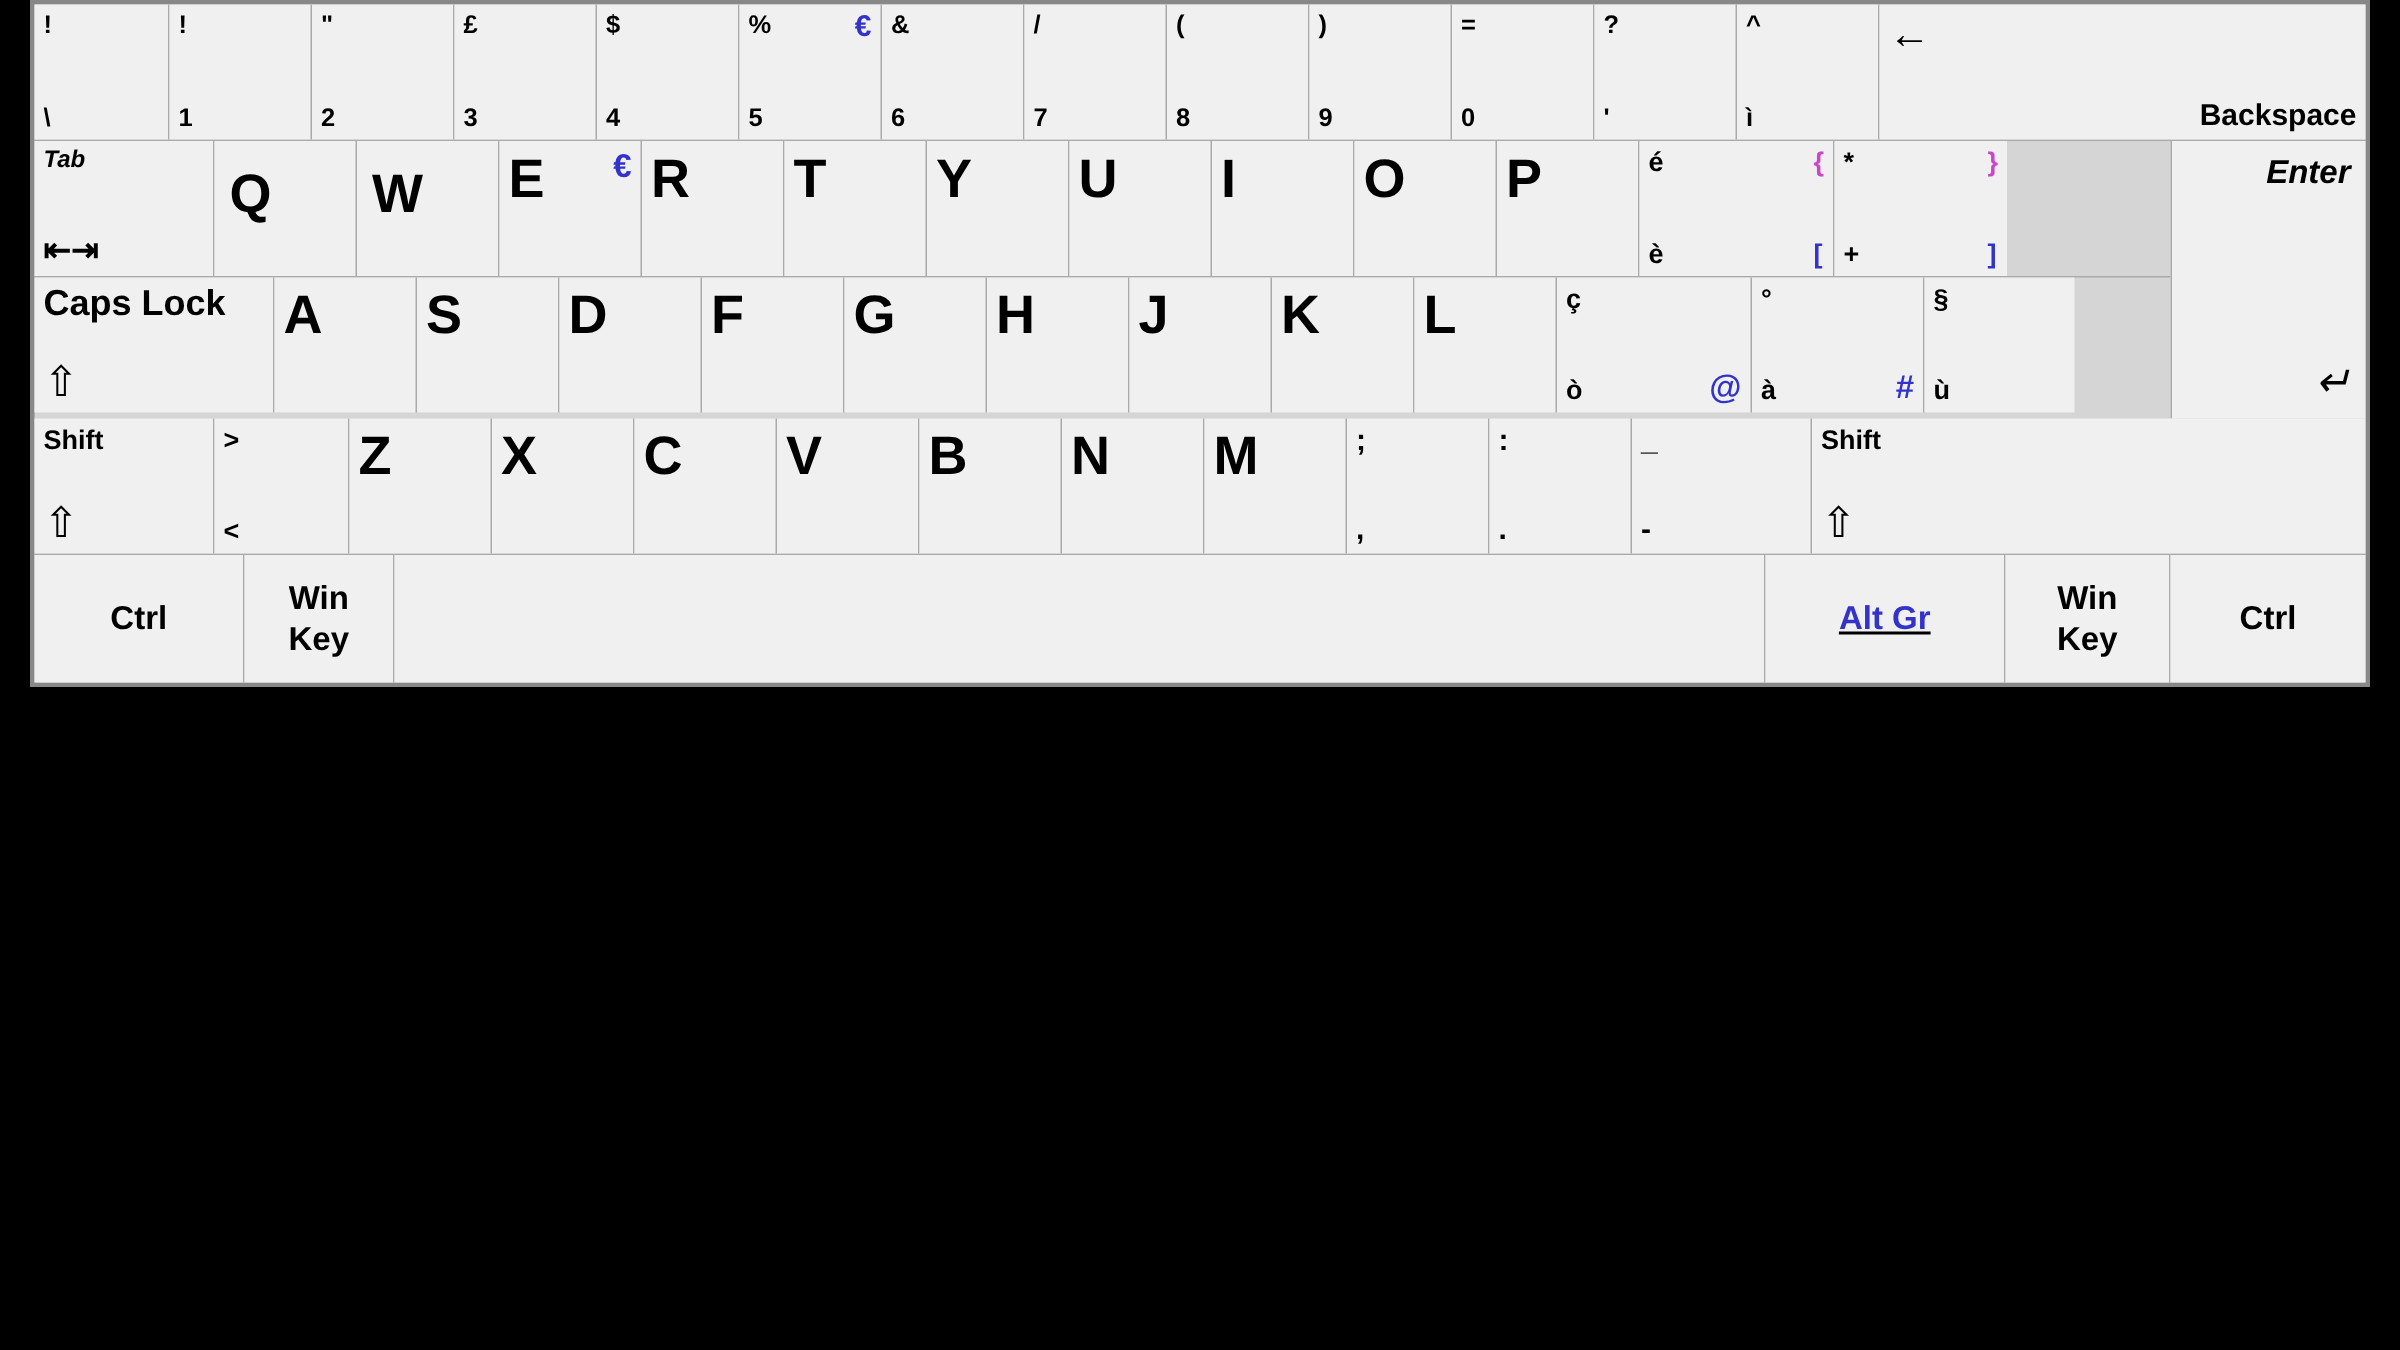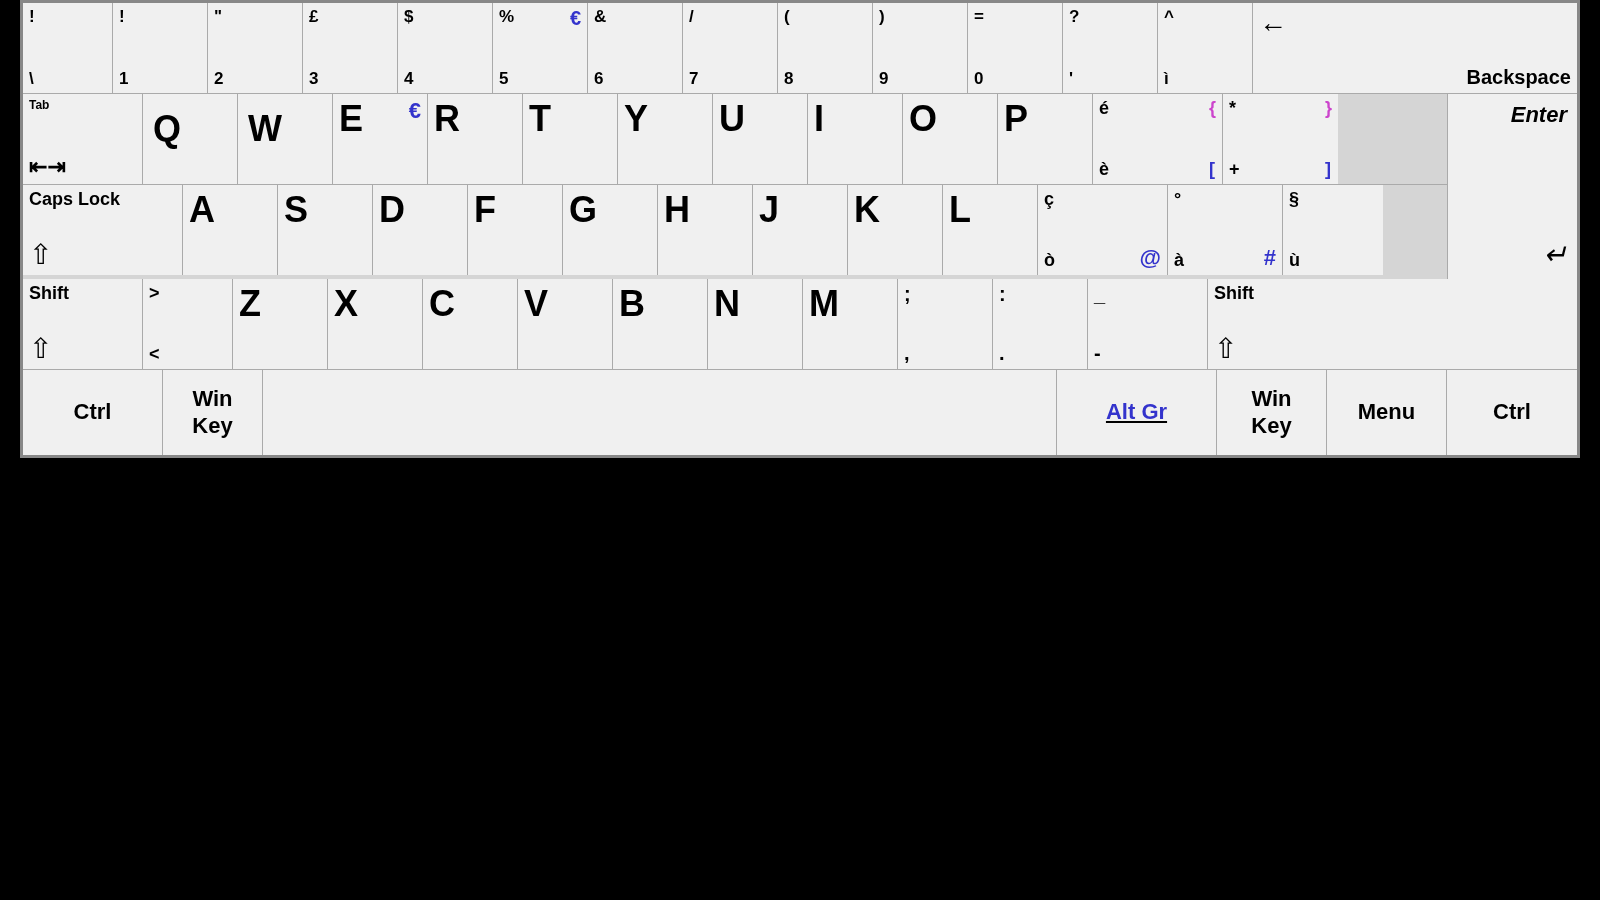--- a/index.html
+++ b/index.html
@@ -236,21 +236,21 @@
     </div>
   </div>
 
   <div style="display:flex; width:100%;">
     <div style="flex:1; display:flex; flex-direction:column;">
 
       <div class="keyboard-row row-wrap">
 
         <div class="key key-tab">
           <div style="display:flex; flex-direction:column; justify-content:space-between; height:100%;">
-            <span style="font-size:12px; font-weight:bold;">Tab</span>
+            <span style="font-size:16px; font-weight:bold;font-style:italic;">Tab</span>
             <div style="display:flex; align-items:center; font-size:22px; font-weight:bold;">
               <span>⇤⇥</span>
             </div>
           </div>
         </div>
 
         <div class="key key-std">
           <span class="big-letter" style="font-size:36px; font-weight:bold;">Q</span>
         </div>
 
@@ -317,21 +317,21 @@
               <span style="font-size:18px; font-weight:bold; color:#3333cc;">]</span>
             </div>
           </div>
         </div>
       </div>
 
       <div class="keyboard-row row-wrap" style="border-bottom:none;">
 
         <div class="key key-caps">
           <div style="display:flex; flex-direction:column; justify-content:space-between; height:100%;">
-            <span style="font-size:18px; font-weight:bold;">Caps Lock</span>
+            <span style="font-size:24px; font-weight:bold;">Caps Lock</span>
             <span style="font-size:28px;">⇧</span>
           </div>
         </div>
 
         <div class="key key-std">
           <span style="font-size:36px; font-weight:bold;">A</span>
         </div>
 
         <div class="key key-std">
           <span style="font-size:36px; font-weight:bold;">S</span>
@@ -501,25 +501,20 @@
         </div>
     </div>
 
     <div class="key key-win2">
       <div class="two-line">
         <span>Win</span>
         <span>Key</span>
       </div>
     </div>
 
-    <div class="key key-menu">
-      <div class="two-line">
-          <span>Menu</span>
-        </div>
-    </div>
 
     <div class="key key-ctrl2">
       <div class="two-line">
           <span>Ctrl</span>
         </div>
     </div>
   </div>
 </div>
 
 </body></html>

